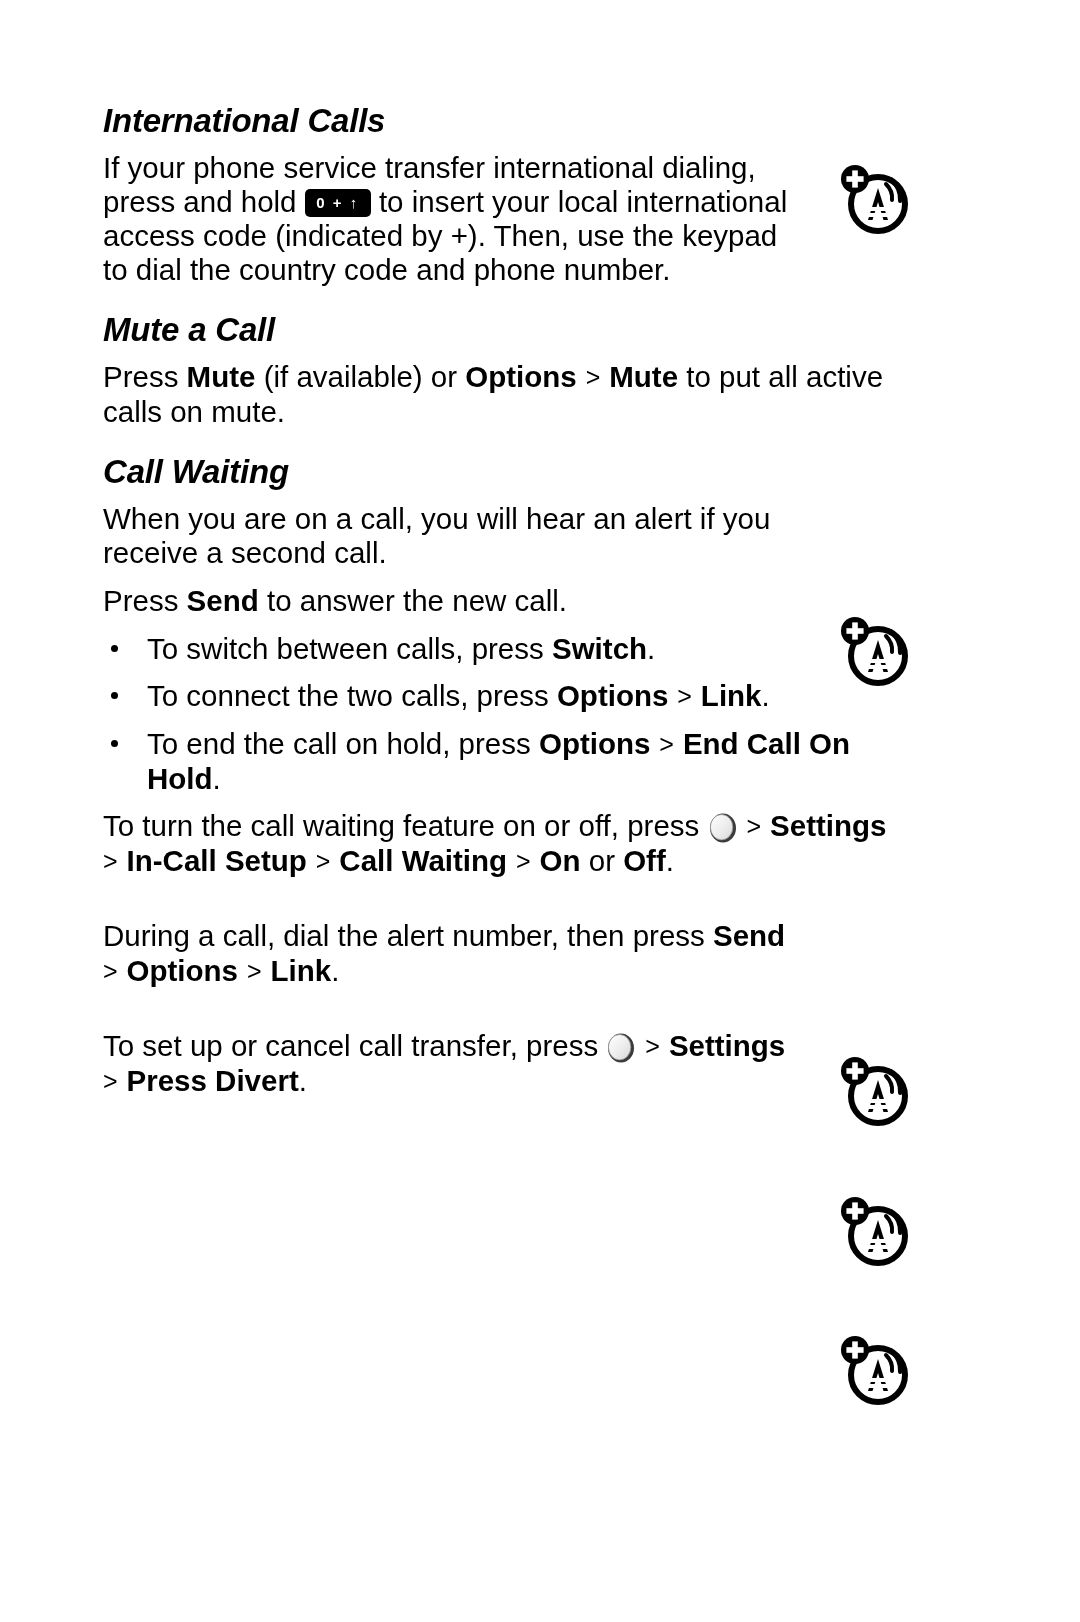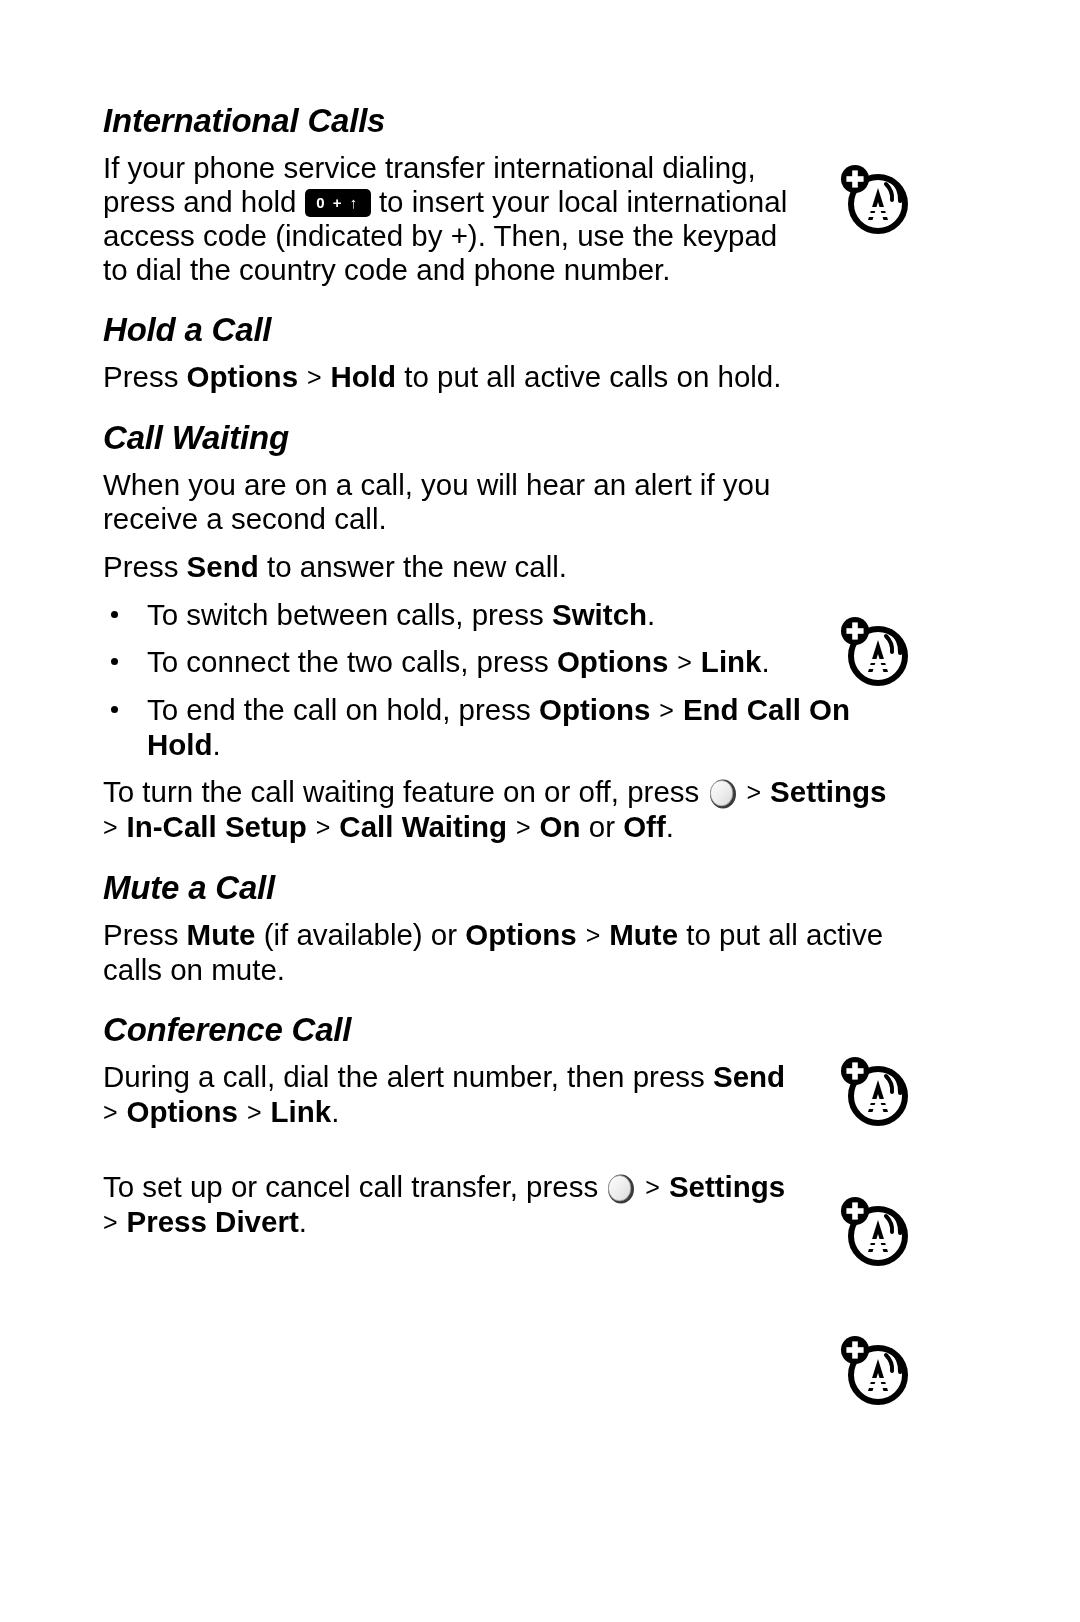--- a/index.html
+++ b/index.html
@@ -147,23 +147,23 @@
 
   <div class="content">
     <div id="sections-root">
         <div class="sec">
           <h2 class="section-heading">International Calls</h2>
           <div class="gap-after-heading"></div>
           <p class="body narrow"><span>If your phone service transfer international dialing, press and hold </span><span class="key-zero">0 + ↑</span><span> to insert your local international access code (indicated by +). Then, use the keypad to dial the country code and phone number.</span></p>
         </div>
         <div class="sec">
           <div class="gap-before-heading"></div>
-          <h2 class="section-heading">Hold a Call</h2>
-          <div class="gap-after-heading"></div>
-          <p class="body"><span>Press </span><b>Options</b><span class="chev"> &gt; </span><b>Hold</b><span> to put all active calls on hold.</span></p>
+          <h2 class="section-heading">Mute a Call</h2>
+          <div class="gap-after-heading"></div>
+          <p class="body"><span>Press </span><b>Mute</b><span> (if available) or </span><b>Options</b><span class="chev"> &gt; </span><b>Mute</b><span> to put all active calls on mute.</span></p>
         </div>
         <div class="sec">
           <div class="gap-before-heading"></div>
           <h2 class="section-heading">Call Waiting</h2>
           <div class="gap-after-heading"></div>
           <p class="body narrow"><span>When you are on a call, you will hear an alert if you receive a second call.</span></p>
           <div class="gap-para"></div>
           <p class="body narrow"><span>Press </span><b>Send</b><span> to answer the new call.</span></p>
           <div class="gap-para"></div>
           <ul class="bullets">
@@ -178,27 +178,20 @@
                     <stop offset="55%" stop-color="#ededed"></stop>
                     <stop offset="100%" stop-color="#d8d8d8"></stop>
                   </linearGradient>
                 </defs>
                 <ellipse cx="15" cy="16" rx="13" ry="14.5" fill="#3b3b3b"></ellipse>
                 <ellipse cx="13.6" cy="15.2" rx="11.2" ry="12.7" fill="url(#selg)" stroke="#8f8f8f" stroke-width="0.8"></ellipse>
               </svg></span><span class="chev"> &gt; </span><b>Settings</b><span class="chev"> &gt; </span><b>In-Call Setup</b><span class="chev"> &gt; </span><b>Call Waiting</b><span class="chev"> &gt; </span><b>On</b><span> or </span><b>Off</b><span>.</span></p>
         </div>
         <div class="sec">
           <div class="gap-before-heading"></div>
-          <h2 class="section-heading">Mute a Call</h2>
-          <div class="gap-after-heading"></div>
-          <p class="body"><span>Press </span><b>Mute</b><span> (if available) or </span><b>Options</b><span class="chev"> &gt; </span><b>Mute</b><span> to put all active calls on mute.</span></p>
-        </div>
-        <div class="sec">
-          <div class="gap-before-heading"></div>
-          <h2 class="section-heading">Conference Call</h2>
           <div class="gap-after-heading"></div>
           <p class="body narrow"><span>During a call, dial the alert number, then press </span><b>Send</b><span class="chev"> &gt; </span><b>Options</b><span class="chev"> &gt; </span><b>Link</b><span>.</span></p>
         </div>
         <div class="sec">
           <div class="gap-before-heading"></div>
           <div class="gap-after-heading"></div>
           <p class="body narrow"><span>To set up or cancel call transfer, press </span><span class="key-select"><svg viewBox="0 0 30 32" width="30" height="32" xmlns="http://www.w3.org/2000/svg">
                 <defs>
                   <linearGradient id="selg" x1="0" y1="0" x2="1" y2="1">
                     <stop offset="0%" stop-color="#ffffff"></stop>

